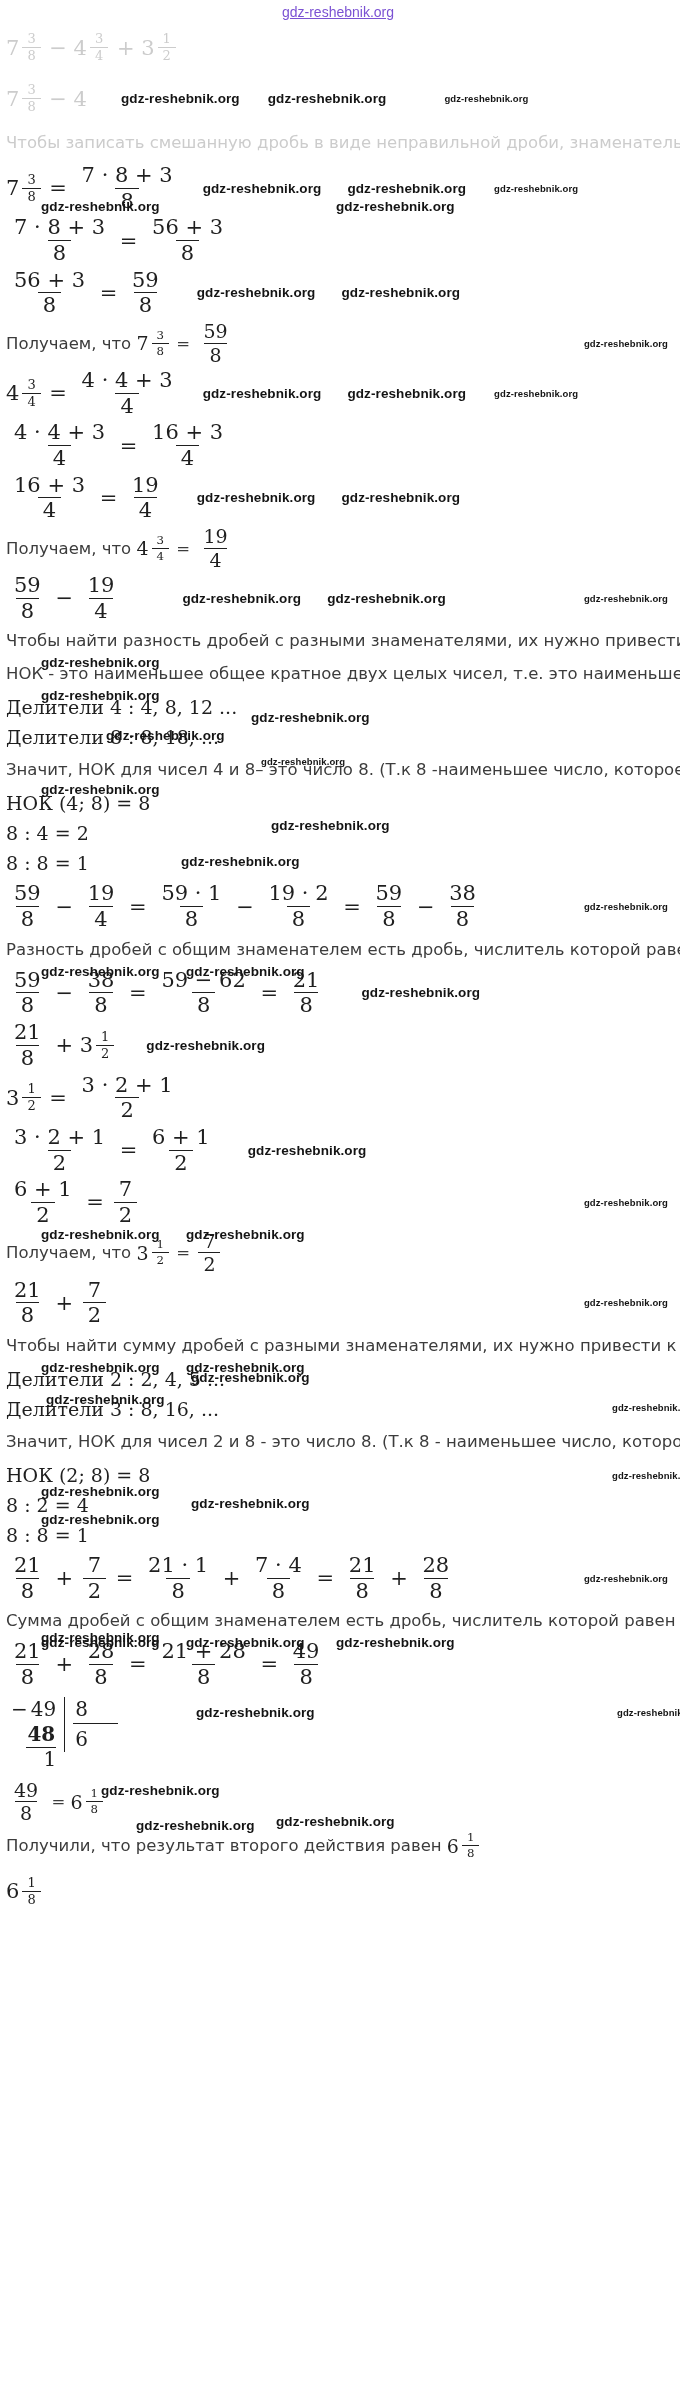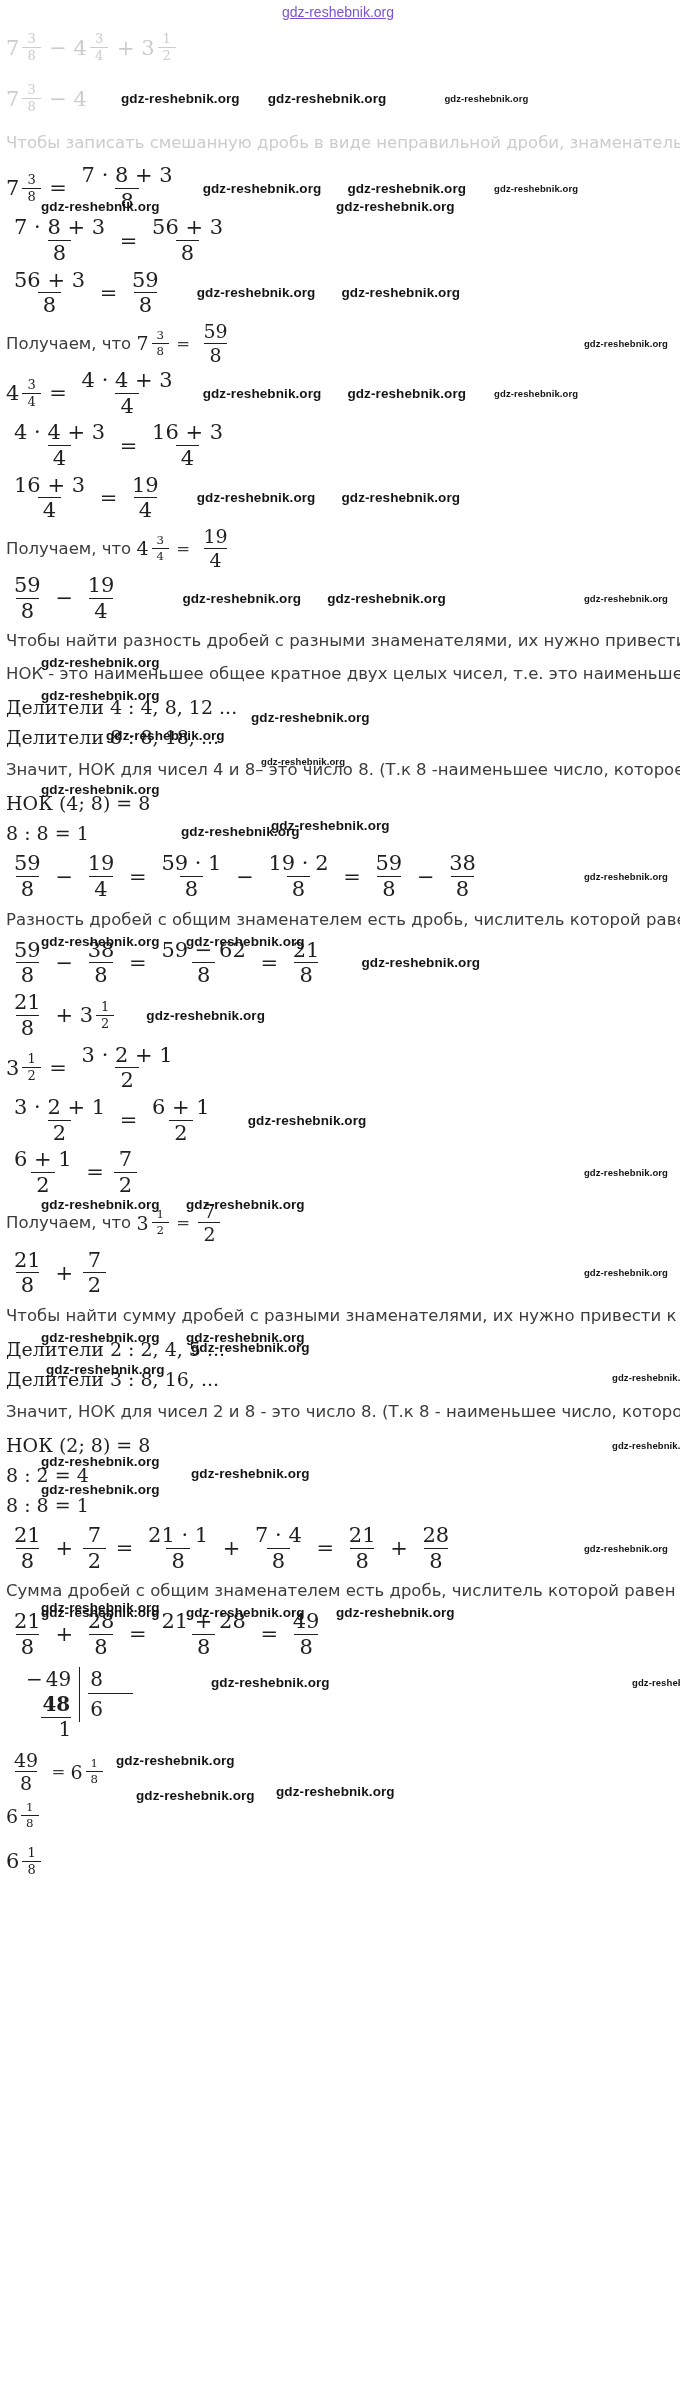--- a/index.html
+++ b/index.html
@@ -31,21 +31,21 @@
   .mixed{display:inline-flex;align-items:center;}
   .mixed .whole{margin-right:1px;}
   .mixed .frac{font-size:0.62em;margin:0 2px;}
 
   .wm{display:inline-block;font-family:"Liberation Sans",sans-serif;font-weight:700;
       font-size:13.5px;color:var(--wm,#141414);white-space:nowrap;letter-spacing:.1px;}
   .wm.sm{font-size:9.5px;}
   .wm.ovl{position:absolute;z-index:5;}
 
   .division{display:flex;align-items:flex-start;font-family:"DejaVu Serif",serif;
-            font-size:20px;color:var(--math,#1f1f1f);margin:8px 0 8px 20px;}
+            font-size:20px;color:var(--math,#1f1f1f);margin:8px 0 8px 5px;}
   .dleft{text-align:right;}
   .dleft .drow{line-height:25px;padding-right:8px;}
   .dminus{margin-right:3px;}
   .dsub{border-bottom:1.4px solid currentColor;padding:0 1px 1px;font-weight:bold;}
   .drem{padding-right:16px;}
   .dright{border-left:1.4px solid currentColor;padding-left:8px;}
   .ddvsr{line-height:25px;border-bottom:1.4px solid currentColor;padding:0 30px 1px 2px;}
   .dquot{line-height:25px;padding:3px 0 0 2px;}
 </style>
 </head>
@@ -231,20 +231,23 @@
         <span class="tx">Делители 8 : 8, 18, ...</span>
         <span class="wm ovl" style="left: 100px; top: 2px;">gdz-reshebnik.org</span>
       </div>
       <div class="block para"><span class="tx">Значит, НОК для чисел 4 и 8– это число 8. (Т.к 8 -наименьшее число, которое делится на 4 и на 8 без остатка)</span><span class="wm sm ovl" style="left: 255px; top: -8px;">gdz-reshebnik.org</span></div>
       <div class="block mtext">
         <span class="tx">НОК (4; 8) = 8</span>
         <span class="wm ovl" style="left: 35px; top: -10px;">gdz-reshebnik.org</span>
         <span class="wm ovl" style="left: 265px; top: 26px;">gdz-reshebnik.org</span>
       </div>
       <div class="block mtext">
+        <span class="tx">8 : 4 = 2</span>
+      </div>
+      <div class="block mtext">
         <span class="tx">8 : 8 = 1</span>
         <span class="wm ovl" style="left: 175px; top: 2px;">gdz-reshebnik.org</span>
       </div>
       <div class="block math">
         <span class="frac">
           <span class="num">59</span>
           <span class="den">8</span>
         </span>
         <span class="tx"> − </span>
         <span class="frac">
@@ -479,20 +482,21 @@
         <span class="mixed">
           <span class="whole">6</span>
           <span class="frac">
             <span class="num">1</span>
             <span class="den">8</span>
           </span>
         </span>
         <span class="wm ovl" style="left: 270px; top: 34px;">gdz-reshebnik.org</span>
       </div>
       <div class="block text">
+        <span class="tx">Получили, что результат второго действия равен </span>
         <span class="mixed">
           <span class="whole">6</span>
           <span class="frac">
             <span class="num">1</span>
             <span class="den">8</span>
           </span>
         </span>
         <span class="wm ovl" style="left: 130px; top: -10px;">gdz-reshebnik.org</span>
       </div>
       <div class="block math">

